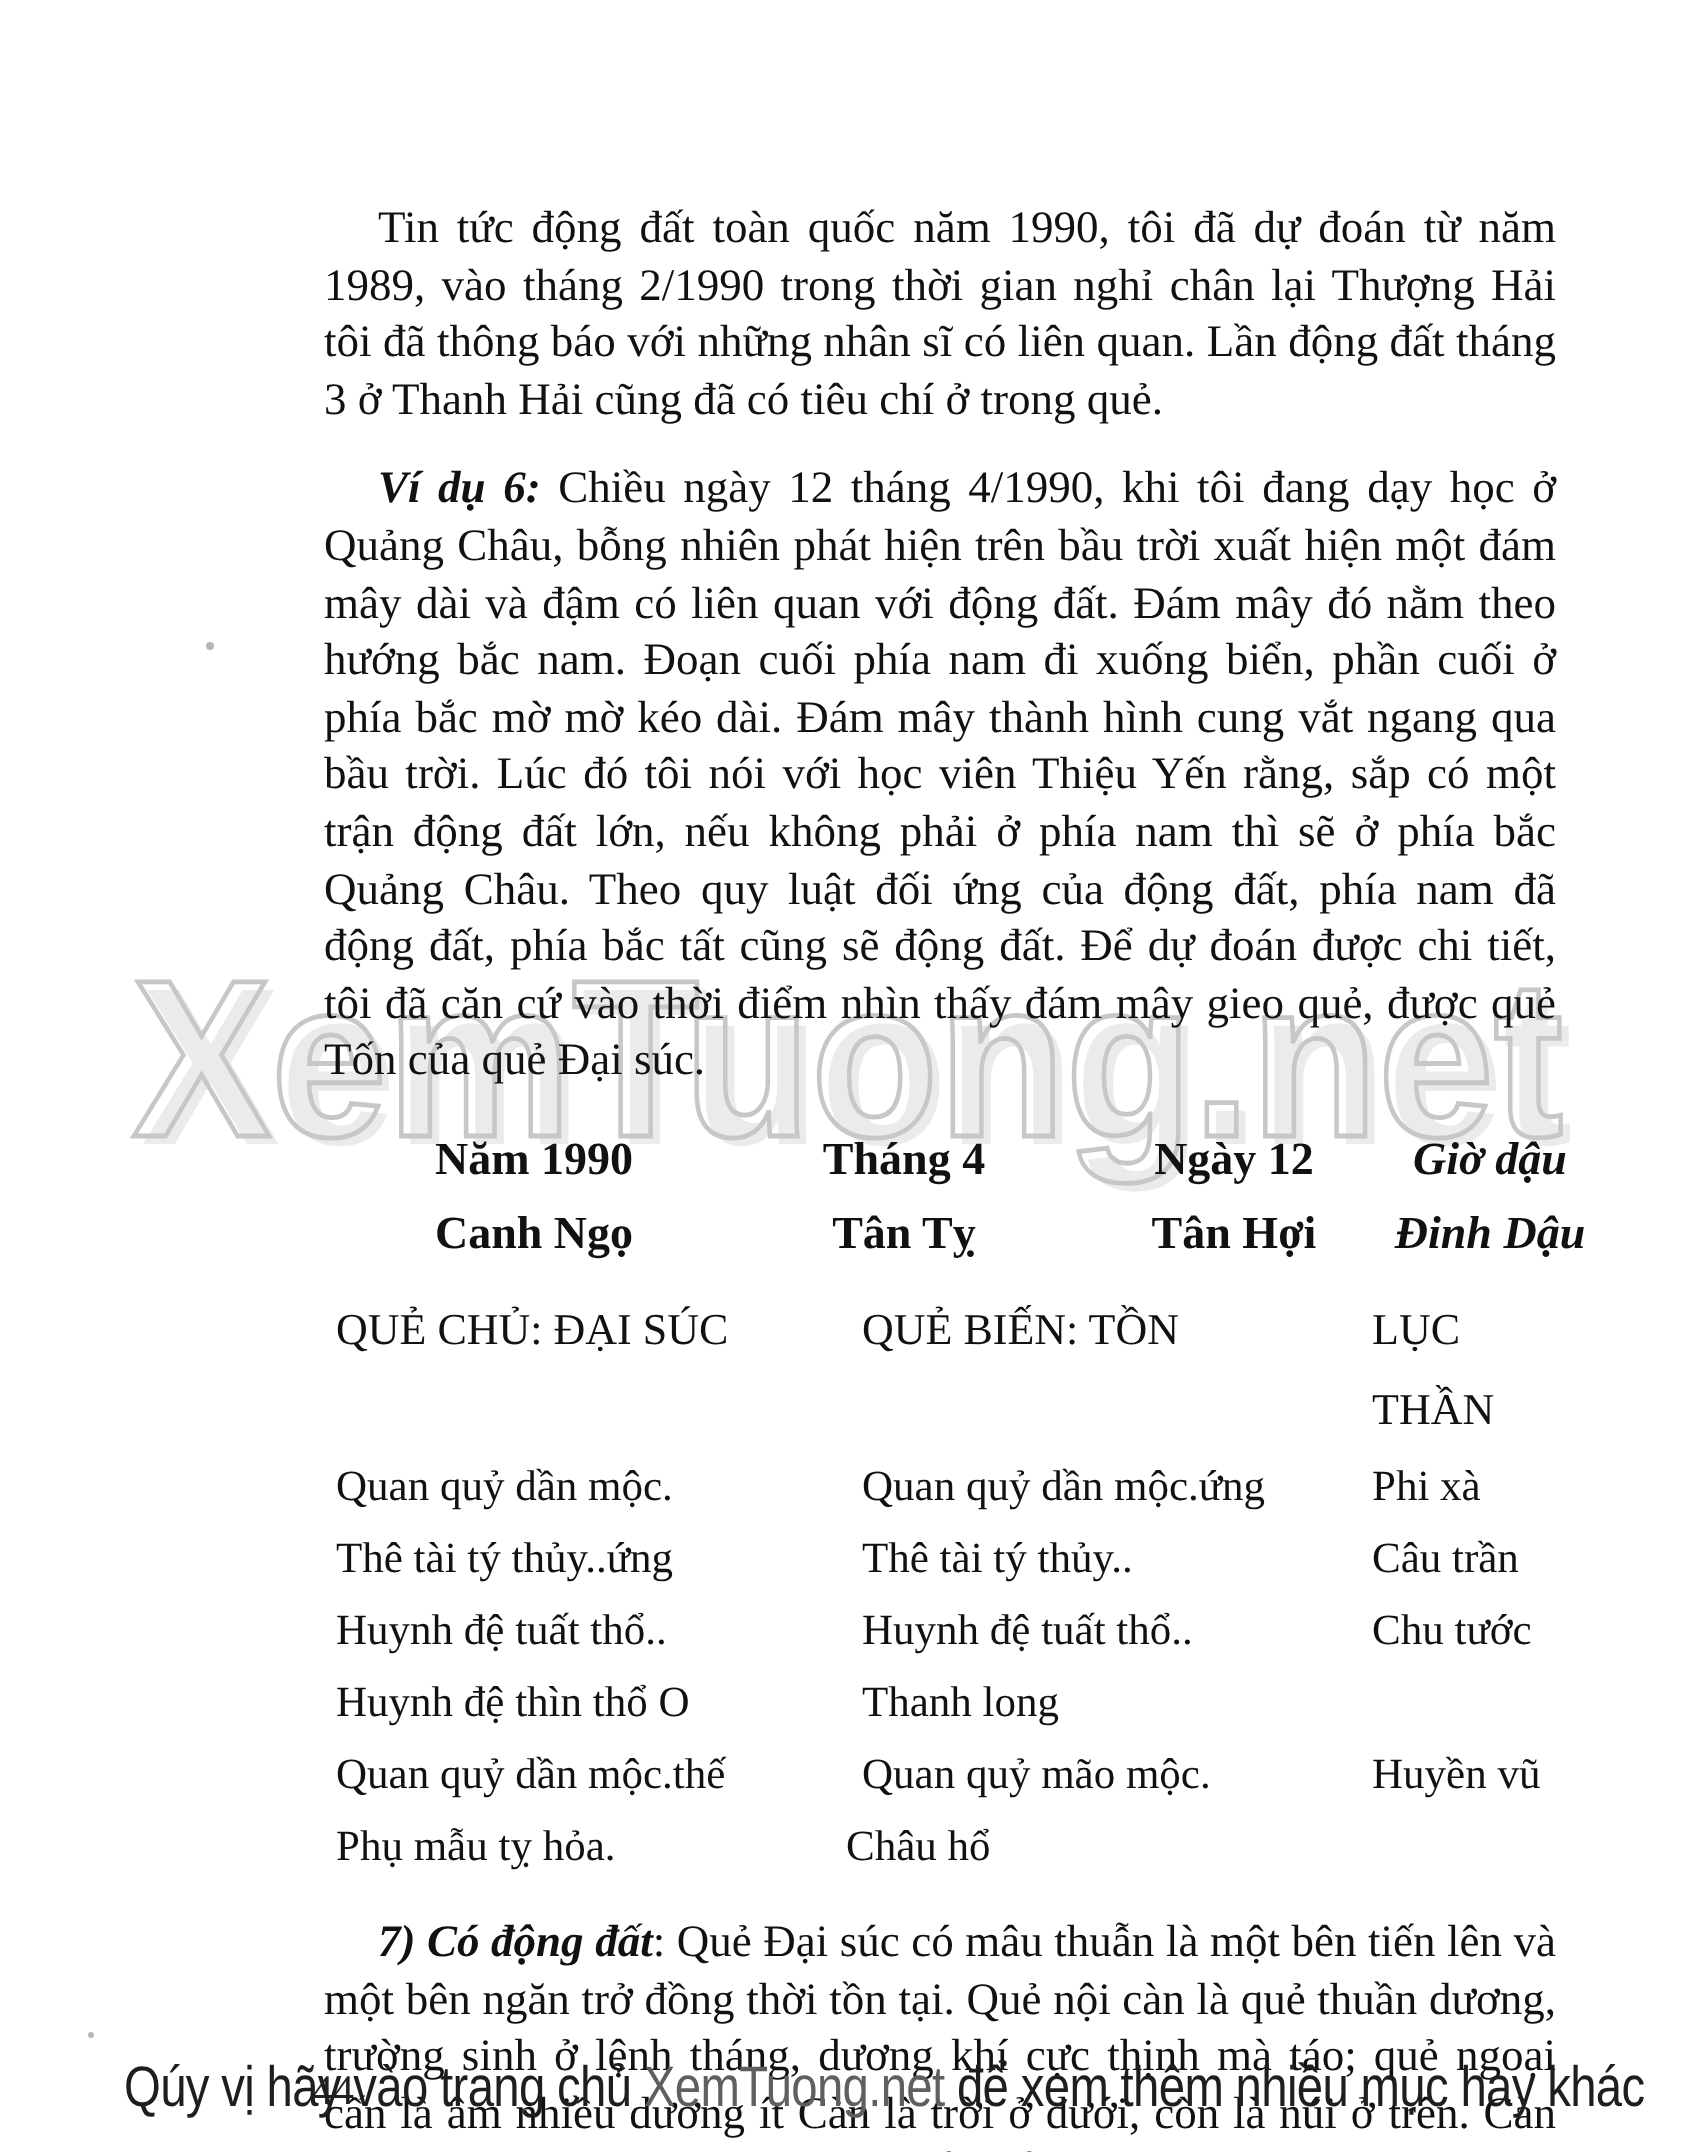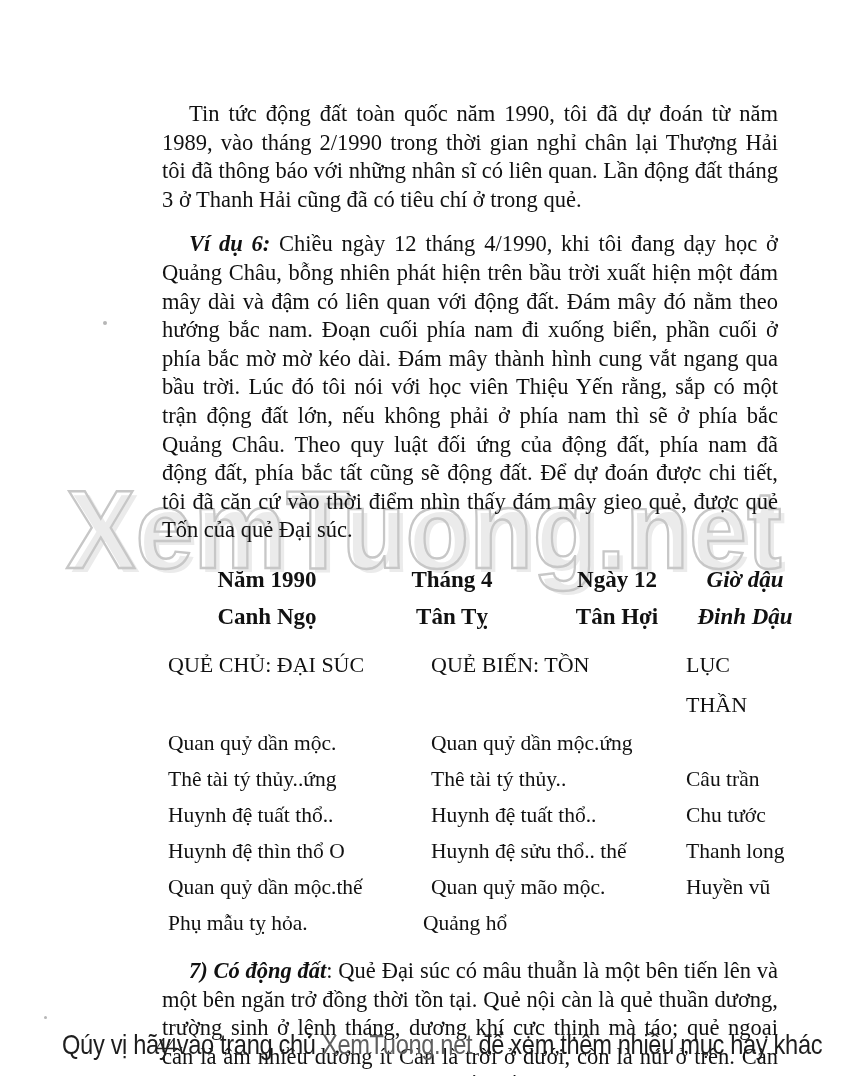--- a/index.html
+++ b/index.html
@@ -128,44 +128,44 @@
 
   <div class="hex-table">
     <div class="hex-row hex-head">
       <span class="h1">QUẺ CHỦ: ĐẠI SÚC</span>
       <span class="h2">QUẺ BIẾN: TỒN</span>
       <span class="h3">LỤC THẦN</span>
     </div>
     <div class="hex-row">
       <span class="h1">Quan quỷ dần mộc.</span>
       <span class="h2">Quan quỷ dần mộc.ứng</span>
+      <span class="h3">Phi xà</span>
     </div>
     <div class="hex-row">
       <span class="h1">Thê tài tý thủy..ứng</span>
       <span class="h2">Thê tài tý thủy..</span>
       <span class="h3">Câu trần</span>
     </div>
     <div class="hex-row">
       <span class="h1">Huynh đệ tuất thổ..</span>
       <span class="h2">Huynh đệ tuất thổ..</span>
       <span class="h3">Chu tước</span>
     </div>
     <div class="hex-row">
       <span class="h1">Huynh đệ thìn thổ O</span>
-      <span class="h2">Huynh đệ sửu thổ.. thế</span>
       <span class="h3">Thanh long</span>
     </div>
     <div class="hex-row">
       <span class="h1">Quan quỷ dần mộc.thế</span>
       <span class="h2">Quan quỷ mão mộc.</span>
       <span class="h3">Huyền vũ</span>
     </div>
     <div class="hex-row">
       <span class="h2">Phụ mẫu tỵ hỏa.</span>
-      <span class="h3">Quảng hổ</span>
+      <span class="h3">Châu hổ</span>
     </div>
   </div>
 
   <p class="body-par par3"><span class="lbl-bi">7) Có động đất</span><span>: Quẻ Đại súc có mâu thuẫn là một bên tiến lên và một bên ngăn trở đồng thời tồn tại. Quẻ nội càn là quẻ thuần dương, trường sinh ở lệnh tháng, dương khí cực thịnh mà táo; quẻ ngoại cấn là âm nhiều dương ít Càn là trời ở dưới, còn là núi ở trên. Càn là khí dương cương, khí thịnh muốn tiến lên,</span></p>
 
 </div>
 
 <div class="page-number">44</div>
 
 <div class="footer"><span>Qúy vị hãy vào trang chủ </span><span class="brand">XemTuong.net</span><span> để xem thêm nhiều mục hay khác</span></div>

